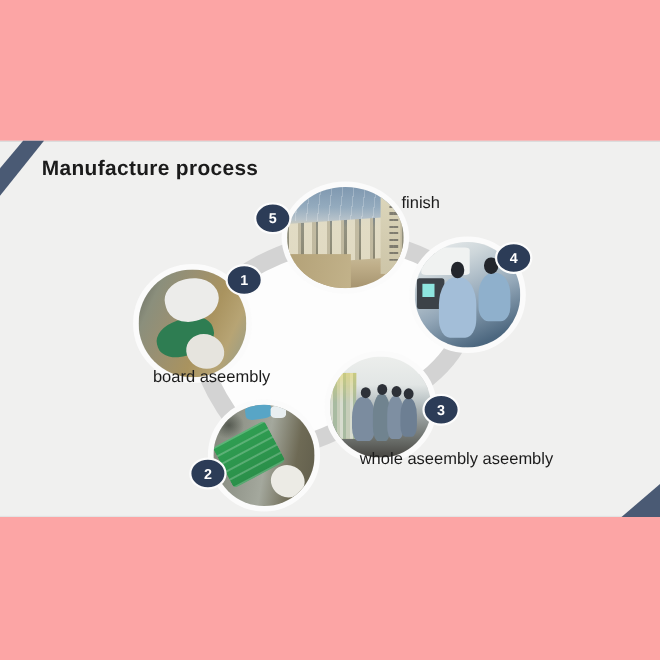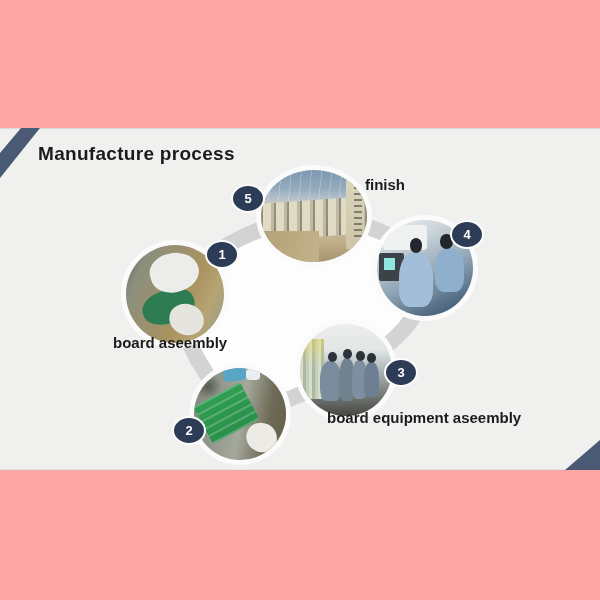--- a/index.html
+++ b/index.html
@@ -2,22 +2,22 @@
 <html><head>
 <meta charset="utf-8">
 <style>
   html,body{margin:0;padding:0;}
   body{font-family:"Liberation Sans", sans-serif;}
   .canvas{position:relative;width:600px;height:600px;background:#fca5a5;overflow:hidden;}
   .slide{position:absolute;left:0;top:128px;width:600px;height:342px;background:#f0f0ef;
          border-top:1px solid #dadada;border-bottom:1px solid #e3e3e3;box-sizing:border-box;}
   .overlay{position:absolute;left:0;top:0;width:600px;height:600px;pointer-events:none;}
   .title{position:absolute;left:38px;top:143px;font-size:19px;font-weight:bold;color:#1b1b1b;letter-spacing:.3px;}
-  .step-label{position:absolute;font-size:15px;font-weight:bold;color:#1b1b1b;white-space:nowrap;}
-  .lbl1{left:113px;top:334px;}
+  .step-label{position:absolute;font-size:15px;font-weight:normal;color:#1b1b1b;white-space:nowrap;}
+  .lbl1{left:139px;top:334px;}
   .lbl2{left:243px;top:452px;}
   .lbl3{left:327px;top:409px;}
   .lbl4{left:428px;top:315px;}
   .lbl5{left:365px;top:176px;}
   .photo{position:absolute;border:5px solid #fbfbfb;border-radius:50%;overflow:hidden;box-sizing:border-box;}
   .c1{left:121px;top:240px;width:108px;height:108px;}
   .c2{left:189px;top:363px;width:102px;height:102px;}
   .c3{left:295px;top:319px;width:102px;height:102px;}
   .c4{left:372px;top:215px;width:106px;height:106px;}
   .c5{left:256px;top:165px;width:116px;height:102px;}
@@ -142,16 +142,16 @@
     </div>
   </div>
 
   <div class="badge bd1">1</div>
   <div class="badge bd2">2</div>
   <div class="badge bd3">3</div>
   <div class="badge bd4">4</div>
   <div class="badge bd5">5</div>
 
   <div class="step-label lbl1">board aseembly</div>
-  <div class="step-label lbl3">board equipment aseembly</div>
+  <div class="step-label lbl3">whole aseembly aseembly</div>
   <div class="step-label lbl5">finish</div>
 
 </div>
 
 </body></html>

